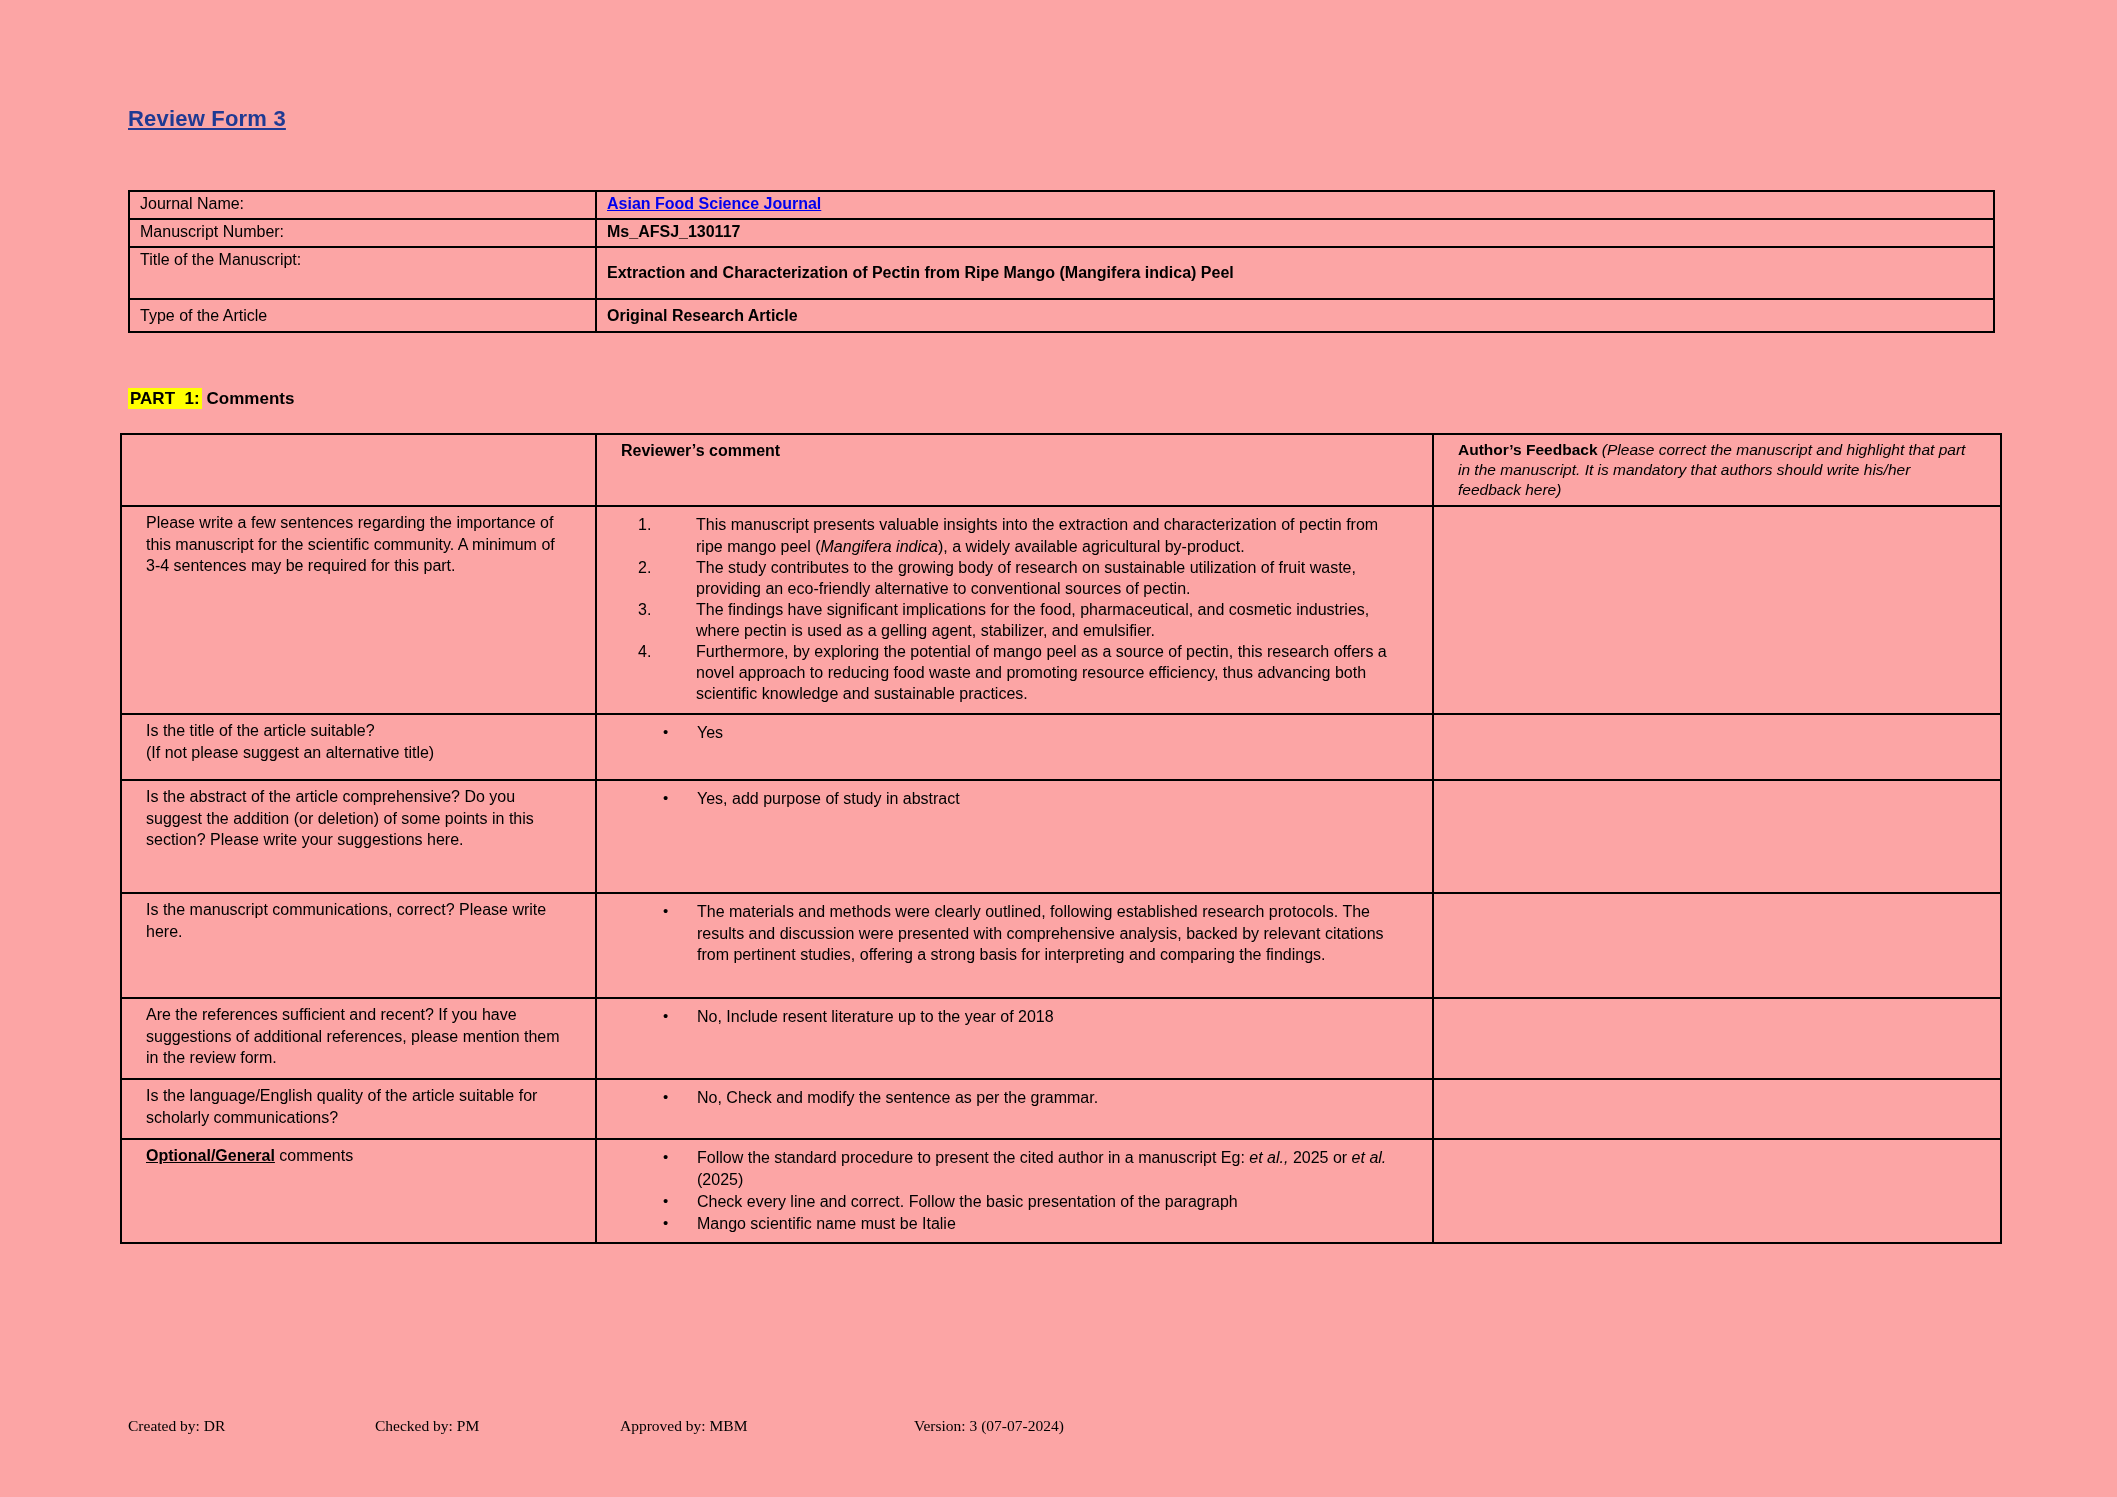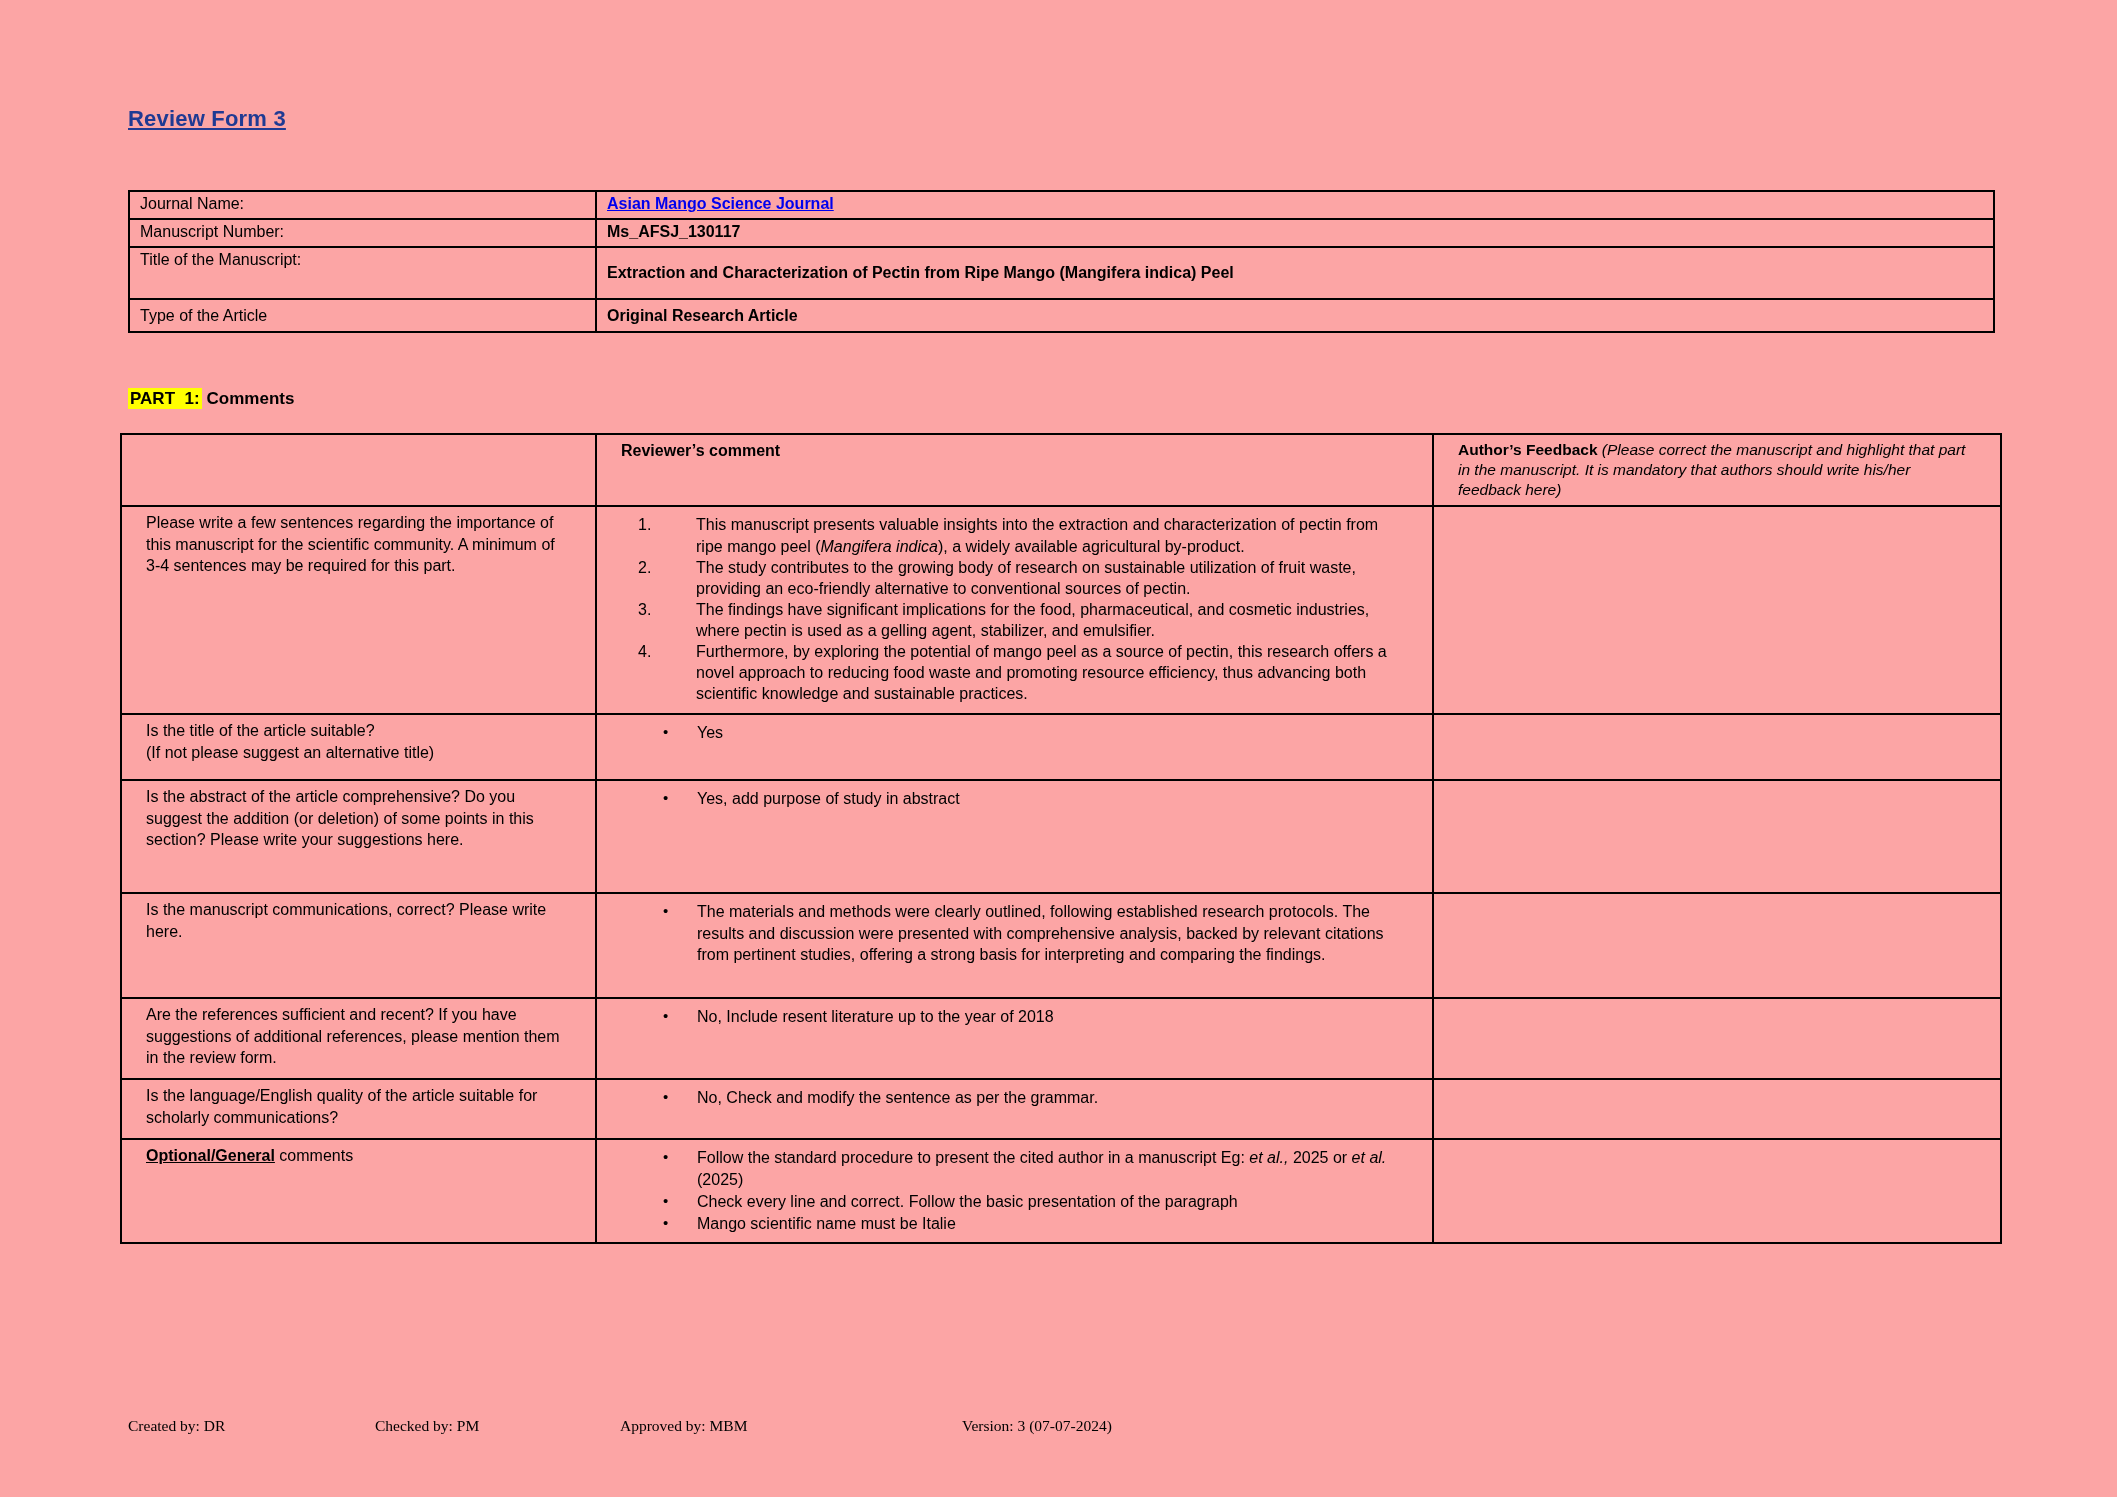--- a/index.html
+++ b/index.html
@@ -56,34 +56,34 @@
   ol.num li{counter-increment:n;position:relative;}
   ol.num li::before{content:counter(n) ".";position:absolute;left:-58px;}
   ul.bul{list-style:none;margin:2px 0 0 0;padding:0 6px 0 76px;}
   ul.bul li{position:relative;margin-bottom:1px;}
   ul.bul li::before{content:"\2022";position:absolute;left:-34px;font-size:15px;}
 
   
   .footer{position:absolute;top:1417px;left:0;width:2117px;height:24px;
           font-family:"Liberation Serif",serif;font-size:15.5px;}
   .footer span{position:absolute;top:0;white-space:nowrap;}
-  .f0{left:128px;}.f1{left:375px;}.f2{left:620px;}.f3{left:962px;text-align:right;}
+  .f0{left:128px;}.f1{left:375px;}.f2{left:620px;}.f3{left:914px;text-align:right;}
 </style>
 </head>
 <body>
 
 <div class="page">
 
   <div class="doc-title">Review Form 3</div>
 
   <table class="meta-table">
     <tbody>
         <tr class="r-a">
       <td class="lbl">Journal Name:</td>
-      <td class="val"><span class="link">Asian Mango Science Journal</span></td>
+      <td class="val"><span class="link">Asian Food Science Journal</span></td>
     </tr>
     <tr class="r-b">
       <td class="lbl">Manuscript Number:</td>
       <td class="val">Ms_AFSJ_130117</td>
     </tr>
     <tr class="r-c">
       <td class="lbl">Title of the Manuscript:</td>
       <td class="val">Extraction and Characterization of Pectin from Ripe Mango (Mangifera indica) Peel</td>
     </tr>
     <tr class="r-d">

